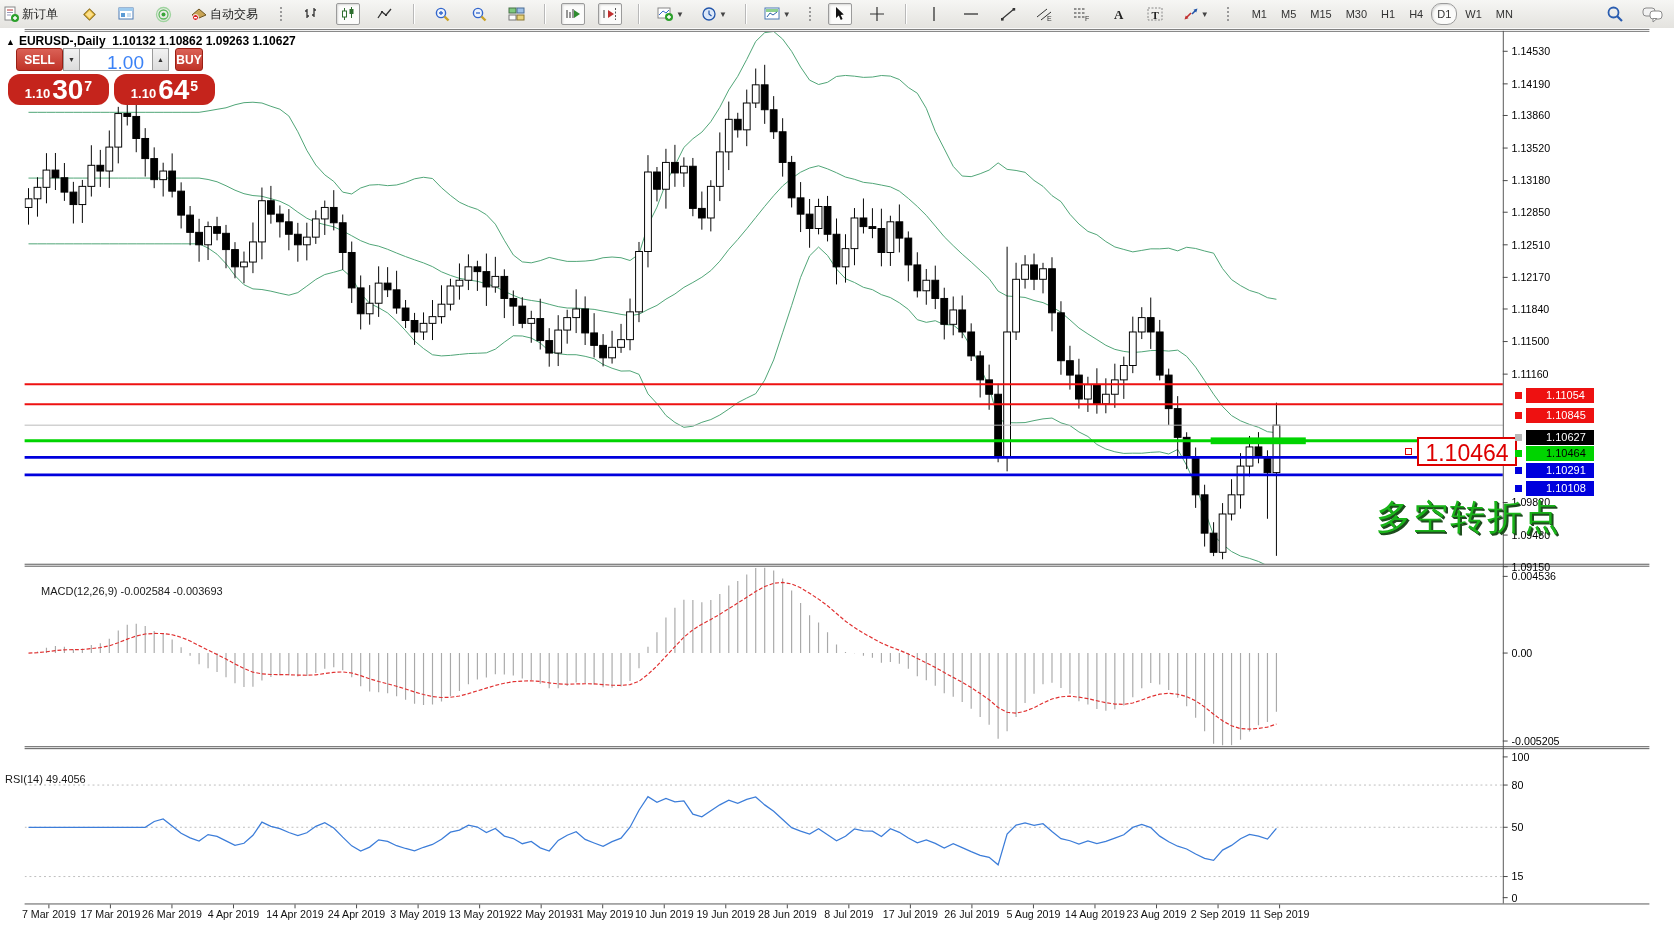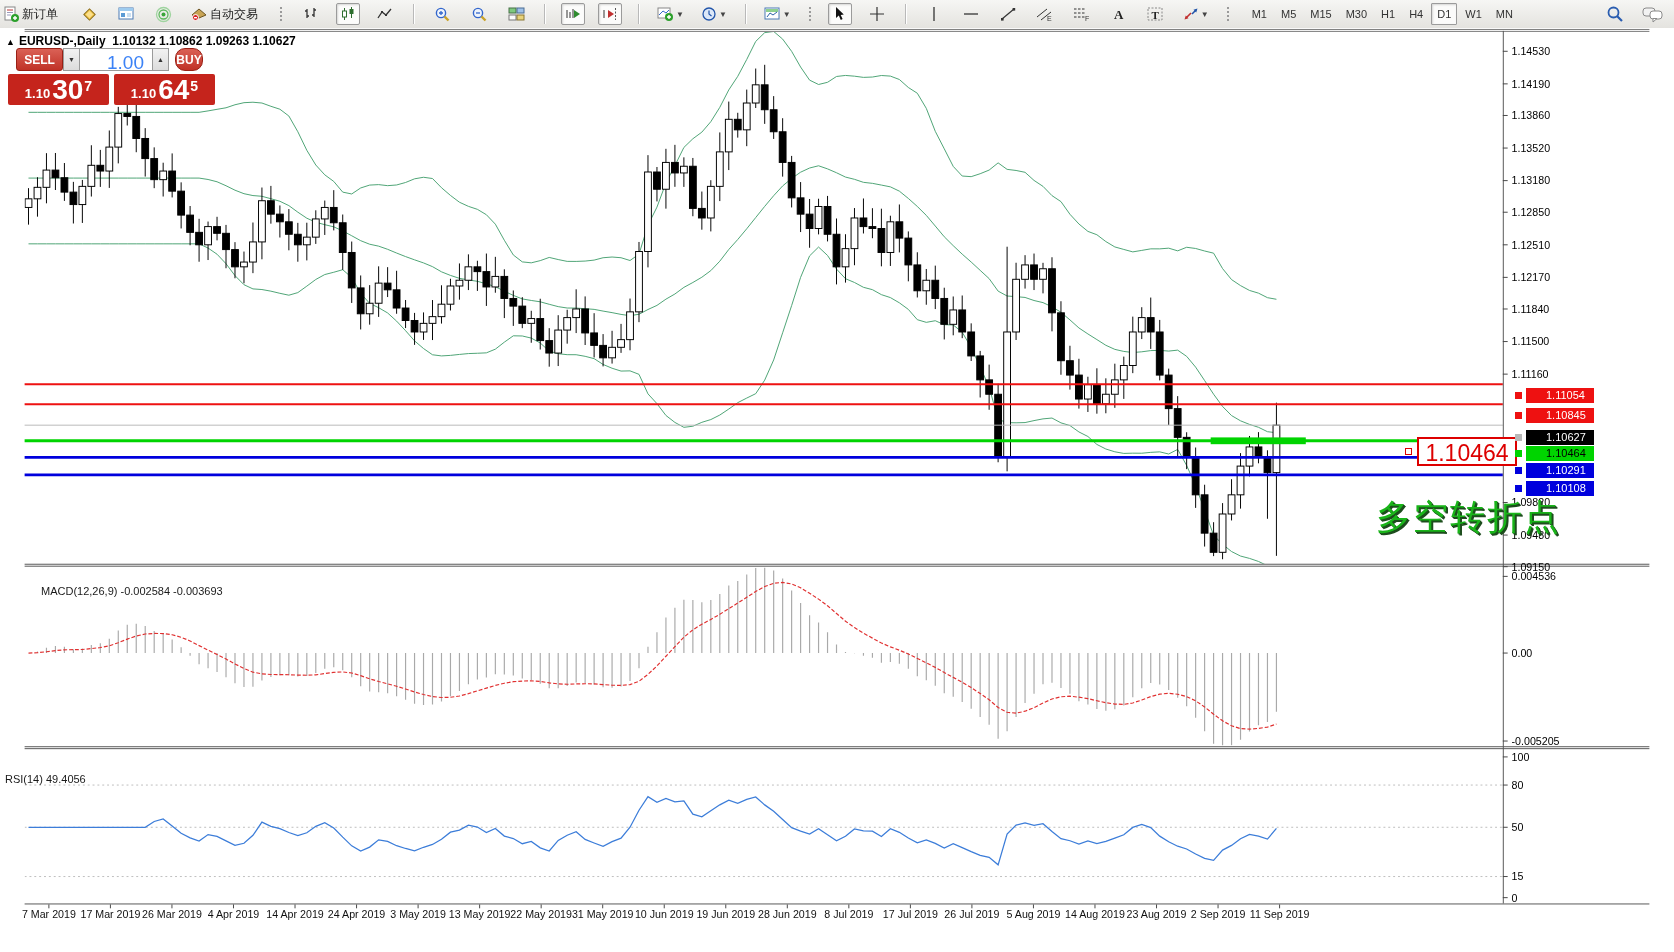--- a/index.html
+++ b/index.html
@@ -8,41 +8,41 @@
   #toolbar{position:absolute;left:0;top:0;width:1674px;height:28px;
     background:linear-gradient(#f6f6f4,#e4e3df);border-bottom:1px solid #8f8f8f;
     display:flex;align-items:center;font-size:12px;color:#222;gap:11px;}
   .tb{height:22px;min-width:24px;display:flex;align-items:center;justify-content:center;margin:0 1px;padding:0 2px;box-sizing:border-box;}
   .tb.pressed{border:1px solid #9b9b9b;background:#fcfcfb;box-shadow:inset 1px 1px 2px rgba(0,0,0,.15);border-radius:2px;}
   .tb-label{margin:0 4px 0 2px;white-space:nowrap;}
   .vsep{width:1px;height:20px;background:#b9b9b9;box-shadow:1px 0 0 #fff;margin:0 4px;}
   .grip{width:5px;height:18px;margin:0 4px 0 2px;
     background-image:radial-gradient(#9a9a9a 1px,transparent 1.2px);background-size:4px 4px;background-position:1px 1px;}
   .tf{height:20px;padding:0 5px;display:flex;align-items:center;font-size:11px;color:#333;margin:0 1px;border:1px solid transparent;}
-  .tf.pressed{border:1px solid #9b9b9b;background:#fbfbfa;box-shadow:inset 1px 1px 2px rgba(0,0,0,.15);border-radius:1px;}
+  .tf.pressed{border:1px solid #9b9b9b;background:#fbfbfa;box-shadow:inset 1px 1px 2px rgba(0,0,0,.15);border-radius:10px;}
   .spacer{flex:1;}
   .dd{font-size:8px;color:#444;margin-left:2px;}
   
   #chart-wrap{position:absolute;left:0;top:28px;width:1674px;height:924px;background:#fff;}
   #csvg{position:absolute;left:0;top:0;}
   #chart-header{position:absolute;left:6px;top:6px;font-size:12px;font-weight:bold;color:#000;}
   #chart-header .arrow{font-size:9px;margin-right:4px;}
   
   #panel{position:absolute;left:8px;top:20px;width:212px;}
   .row1{display:flex;height:23px;padding-left:8px;}
   .btn-sb{color:#fff;font-weight:bold;font-size:12px;display:flex;align-items:center;justify-content:center;
     background:linear-gradient(#da6156,#c03227);border:1px solid #992015;border-radius:3px;box-sizing:border-box;}
   #sell-btn{width:47px;}
-  #buy-btn{width:28px;margin-left:6px;border-radius:10px;}
+  #buy-btn{width:28px;margin-left:6px;}
   .spin{width:17px;background:linear-gradient(#f2f2f2,#dcdcdc);border:1px solid #9a9a9a;box-sizing:border-box;
     display:flex;align-items:center;justify-content:center;font-size:7px;color:#333;}
   #vol-box{width:72px;border:1px solid #9a9a9a;border-left:none;border-right:none;background:#fff;box-sizing:border-box;
     font-size:19px;text-align:right;padding:3px 8px 0 0;color:#3b82f6;}
   .row2{display:flex;margin-top:3px;}
-  .pbox{width:101px;height:31px;background:#c5241c;border-radius:2px;color:#fff;
+  .pbox{width:101px;height:31px;background:#c5241c;border-radius:12px;color:#fff;
     display:flex;align-items:flex-end;justify-content:center;padding-bottom:2px;box-sizing:border-box;}
   .pbox + .pbox{margin-left:5px;}
   .p-small{font-size:13px;font-weight:bold;margin:0 2px 2px 0;}
   .p-big{font-size:28px;font-weight:bold;line-height:26px;}
   .p-sup{font-size:14px;font-weight:bold;transform:translateY(-9px);margin-left:1px;}
   
   .ind-label{position:absolute;left:5px;font-size:11px;color:#1a1a1a;}
   
   .level-label{position:absolute;left:1526px;width:68px;height:15px;font-size:11px;line-height:15px;padding-left:20px;box-sizing:border-box;}
   .level-sq{position:absolute;left:1515px;width:7px;height:7px;}

